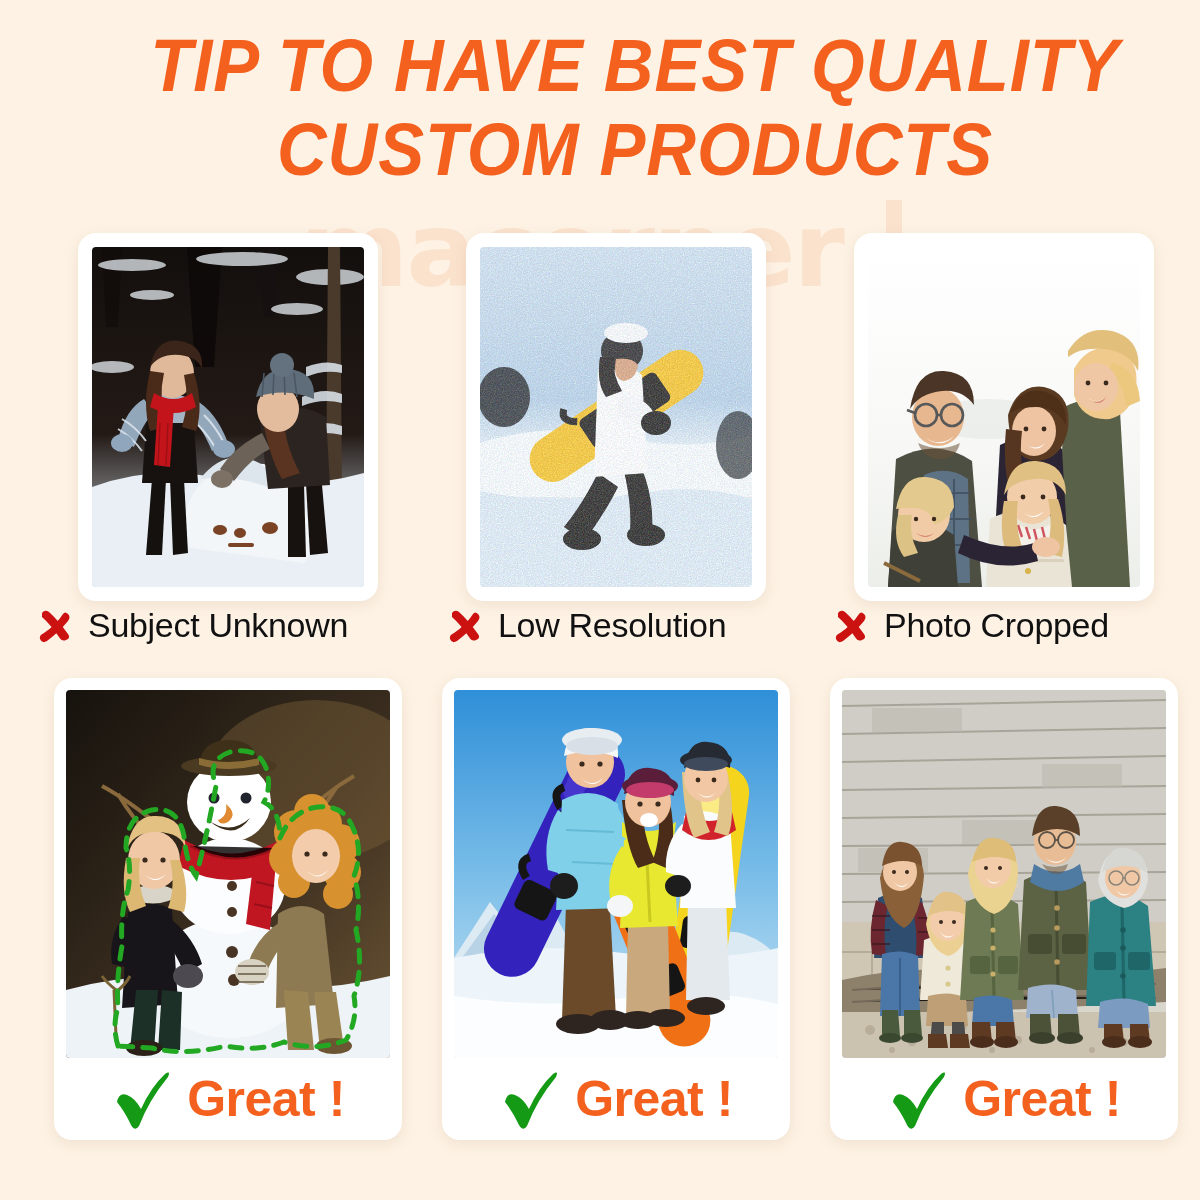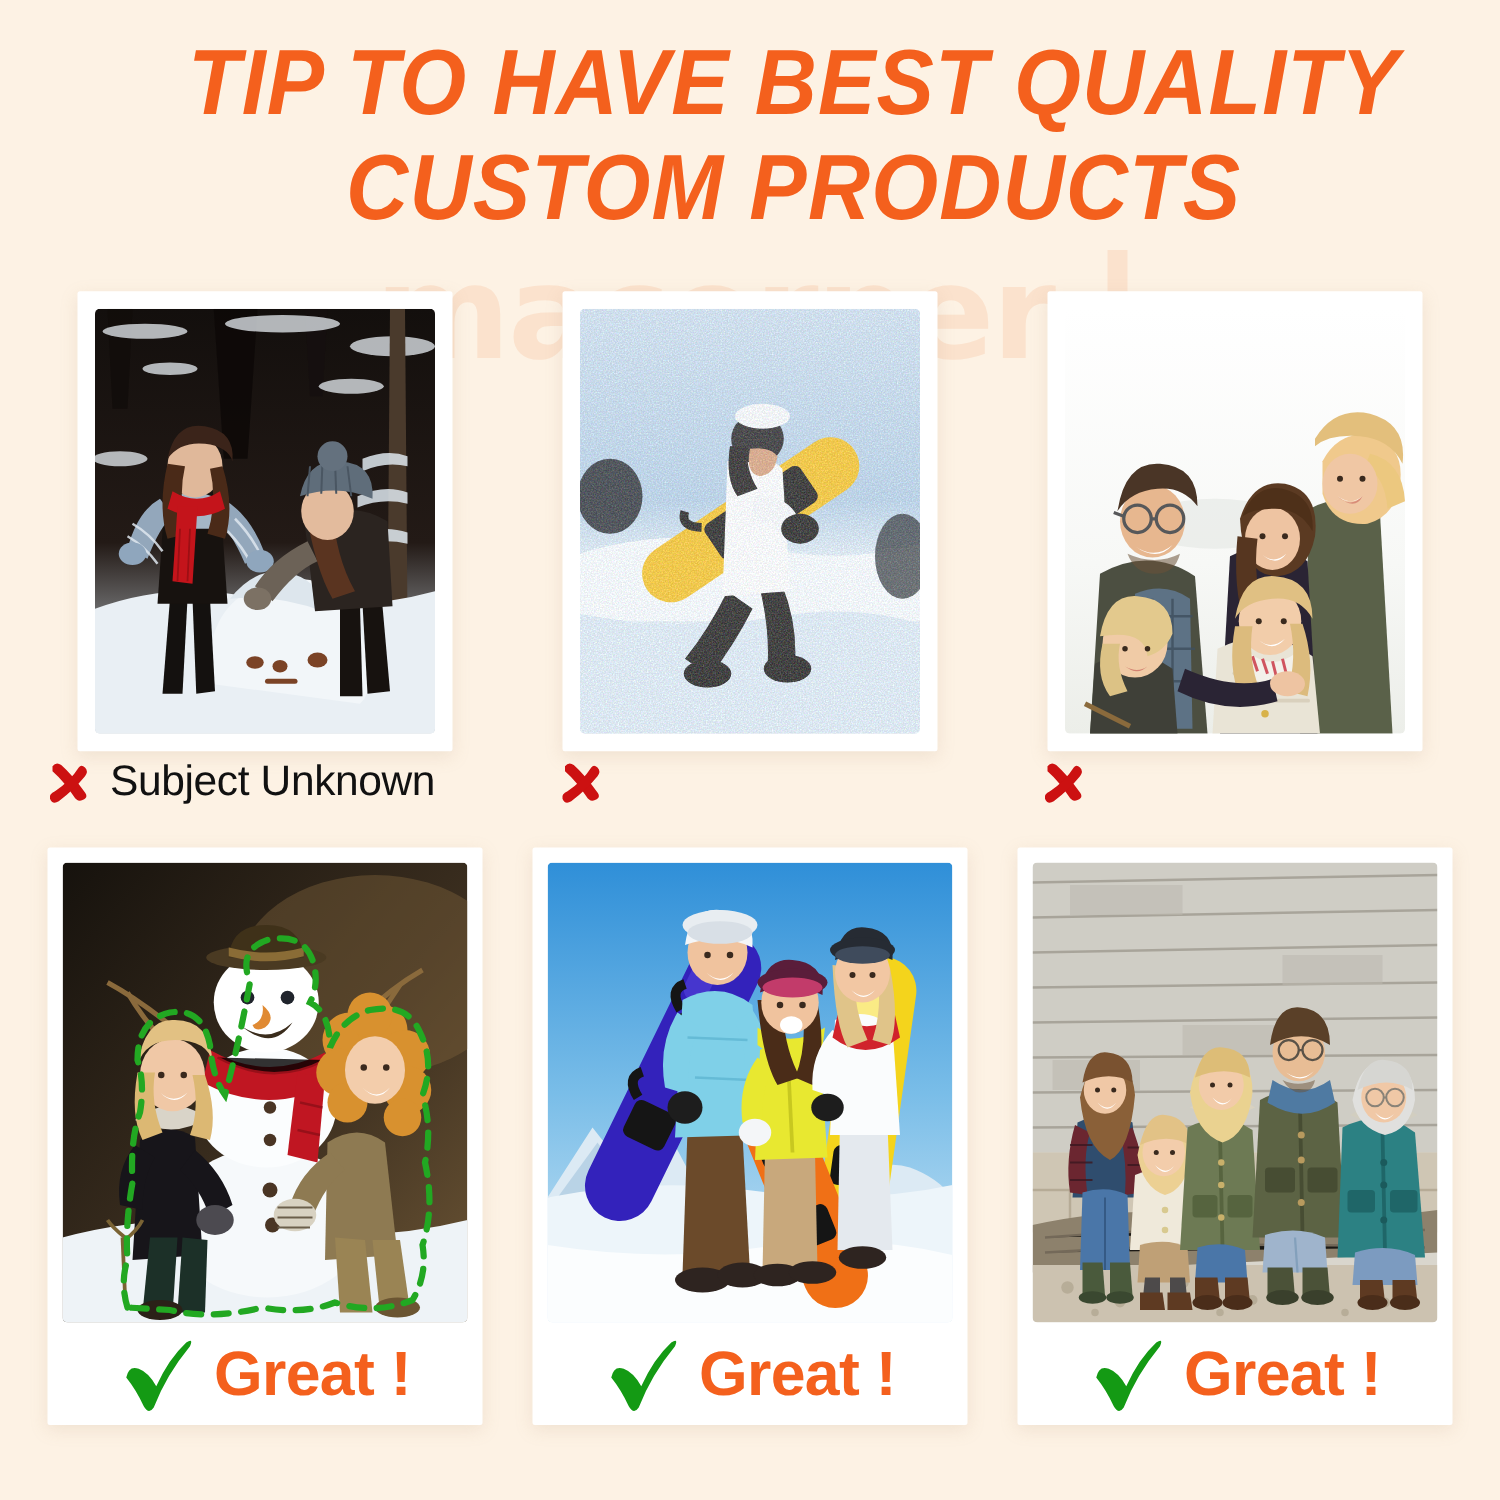--- a/index.html
+++ b/index.html
@@ -59,23 +59,24 @@
   
   #grid {
     position:absolute;
     left:0; top:0;
     width:1200px; height:1200px;
     z-index:2;
   }
   .card {
     position:absolute;
     background:#FFFFFF;
-    border-radius:2px;
+    border-radius:18px;
     box-shadow:0 4px 14px rgba(180,150,120,0.17);
     overflow:hidden;
+    margin-left:16px;
   }
 
   
   .card.top { width:300px; height:368px; top:233px; padding:14px; }
   .card.top .photo { width:100%; height:100%; border-radius:4px; overflow:hidden; position:relative; }
   .card.top.c1 { left:62px; }
   .card.top.c2 { left:450px; }
   .card.top.c3 { left:838px; }
 
   
@@ -416,29 +417,31 @@
     <span class="txt">Subject Unknown</span>
   </div>
 
   <div class="bad-label b2">
     <span class="cross-icon">
       <svg width="38" height="38" viewBox="0 0 38 38">
         <path d="M6 7 q3 -4 7 -1 q9 8 19 22 q3 4 -2 6 q-4 2 -7 -3 Q15 19 6 11 Z" fill="#CC1111"></path>
         <path d="M32 8 q3 3 0 7 q-9 11 -21 20 q-5 3 -7 -2 q-1 -4 4 -6 Q20 19 27 8 q2 -3 5 0Z" fill="#CC1111"></path>
       </svg>
     </span>
+    <span class="txt">Low Resolution</span>
   </div>
 
   <div class="bad-label b3">
     <span class="cross-icon">
       <svg width="38" height="38" viewBox="0 0 38 38">
         <path d="M6 7 q3 -4 7 -1 q9 8 19 22 q3 4 -2 6 q-4 2 -7 -3 Q15 19 6 11 Z" fill="#CC1111"></path>
         <path d="M32 8 q3 3 0 7 q-9 11 -21 20 q-5 3 -7 -2 q-1 -4 4 -6 Q20 19 27 8 q2 -3 5 0Z" fill="#CC1111"></path>
       </svg>
     </span>
+    <span class="txt">Photo Cropped</span>
   </div>
 
   <div class="card bot c1">
     <div class="photo">
       <svg class="ph-svg" viewBox="0 0 324 368" preserveAspectRatio="xMidYMid slice">
         <defs>
           <linearGradient id="g1bg" x1="0" y1="0" x2="1" y2="1">
             <stop offset="0" stop-color="#16120d"></stop>
               <stop offset="0.55" stop-color="#3b2e1f"></stop>
             <stop offset="1" stop-color="#6b5434"></stop>

